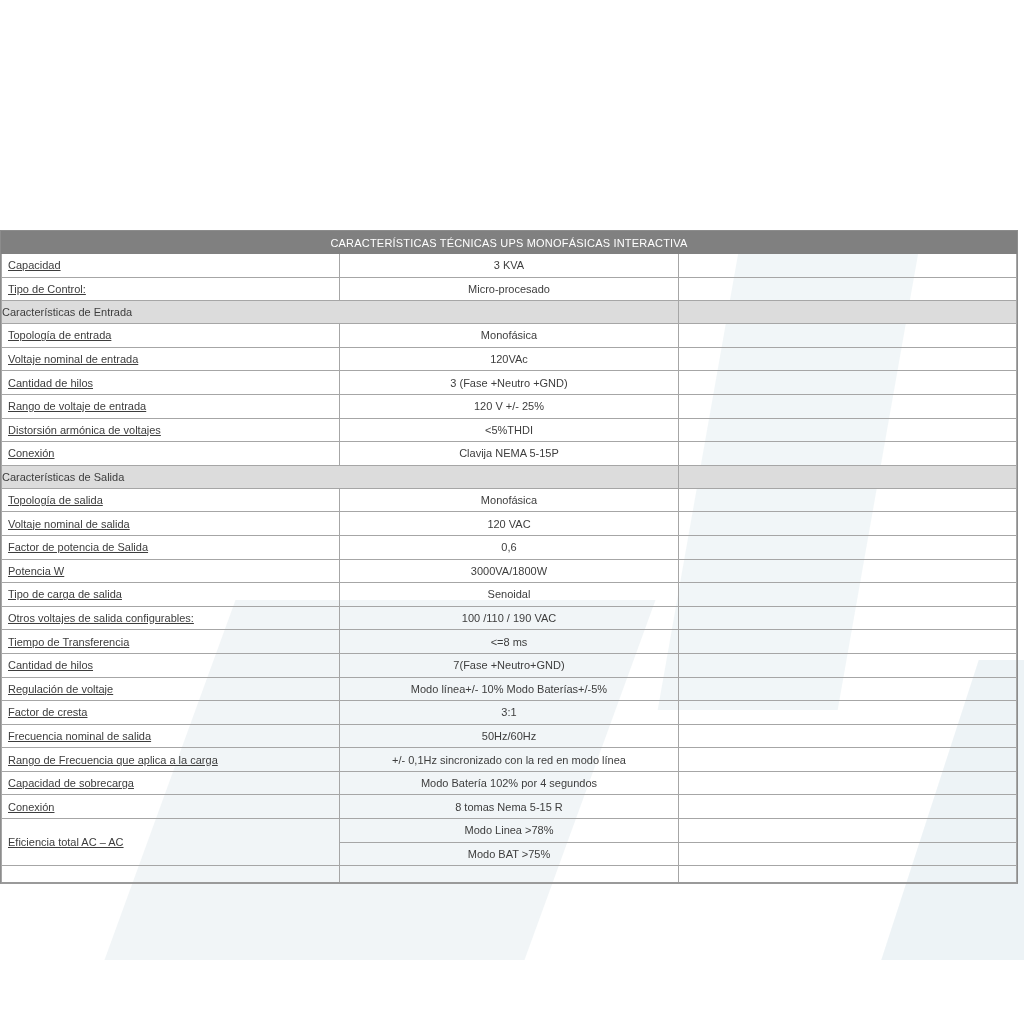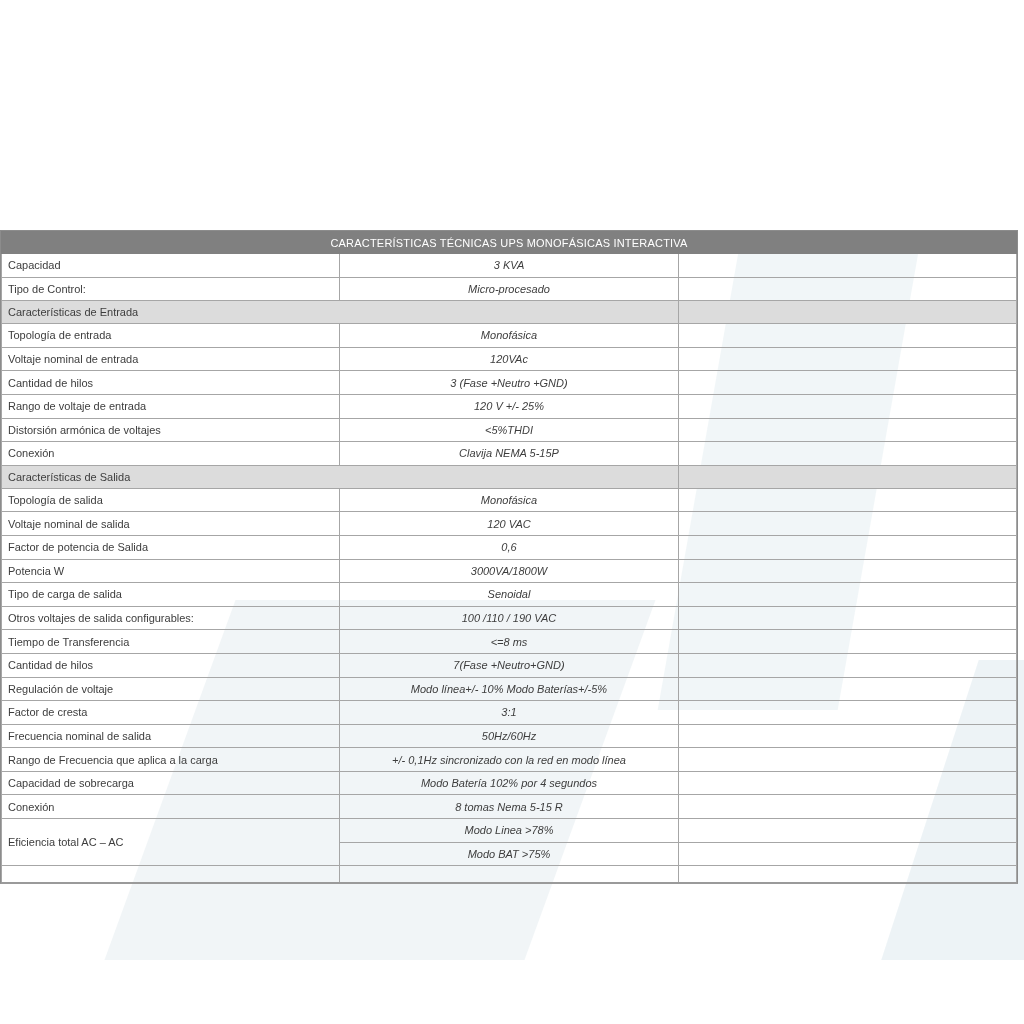--- a/index.html
+++ b/index.html
@@ -79,32 +79,32 @@
     font-size: 11px;
     letter-spacing: 0.2px;
     height: 21px;
     border: 1px solid #808080;
   }
 
   tr.section-row td {
     background: #dcdcdc;
     color: #3d3d3d;
     height: 22px;
-    padding-left: 6px;
+    padding-left: 0;
   }
 
   td.label {
     width: 282px;
     text-align: left;
     padding-left: 8px;
+    text-decoration: underline;
   }
   td.value {
     width: 594px;
     text-align: center;
-    font-style: italic;
   }
   td.spacer {
     width: 138px;
     background: transparent;
   }
 
   td.merged-label {
     vertical-align: middle;
     padding-left: 8px;
     margin-left: 24px;

